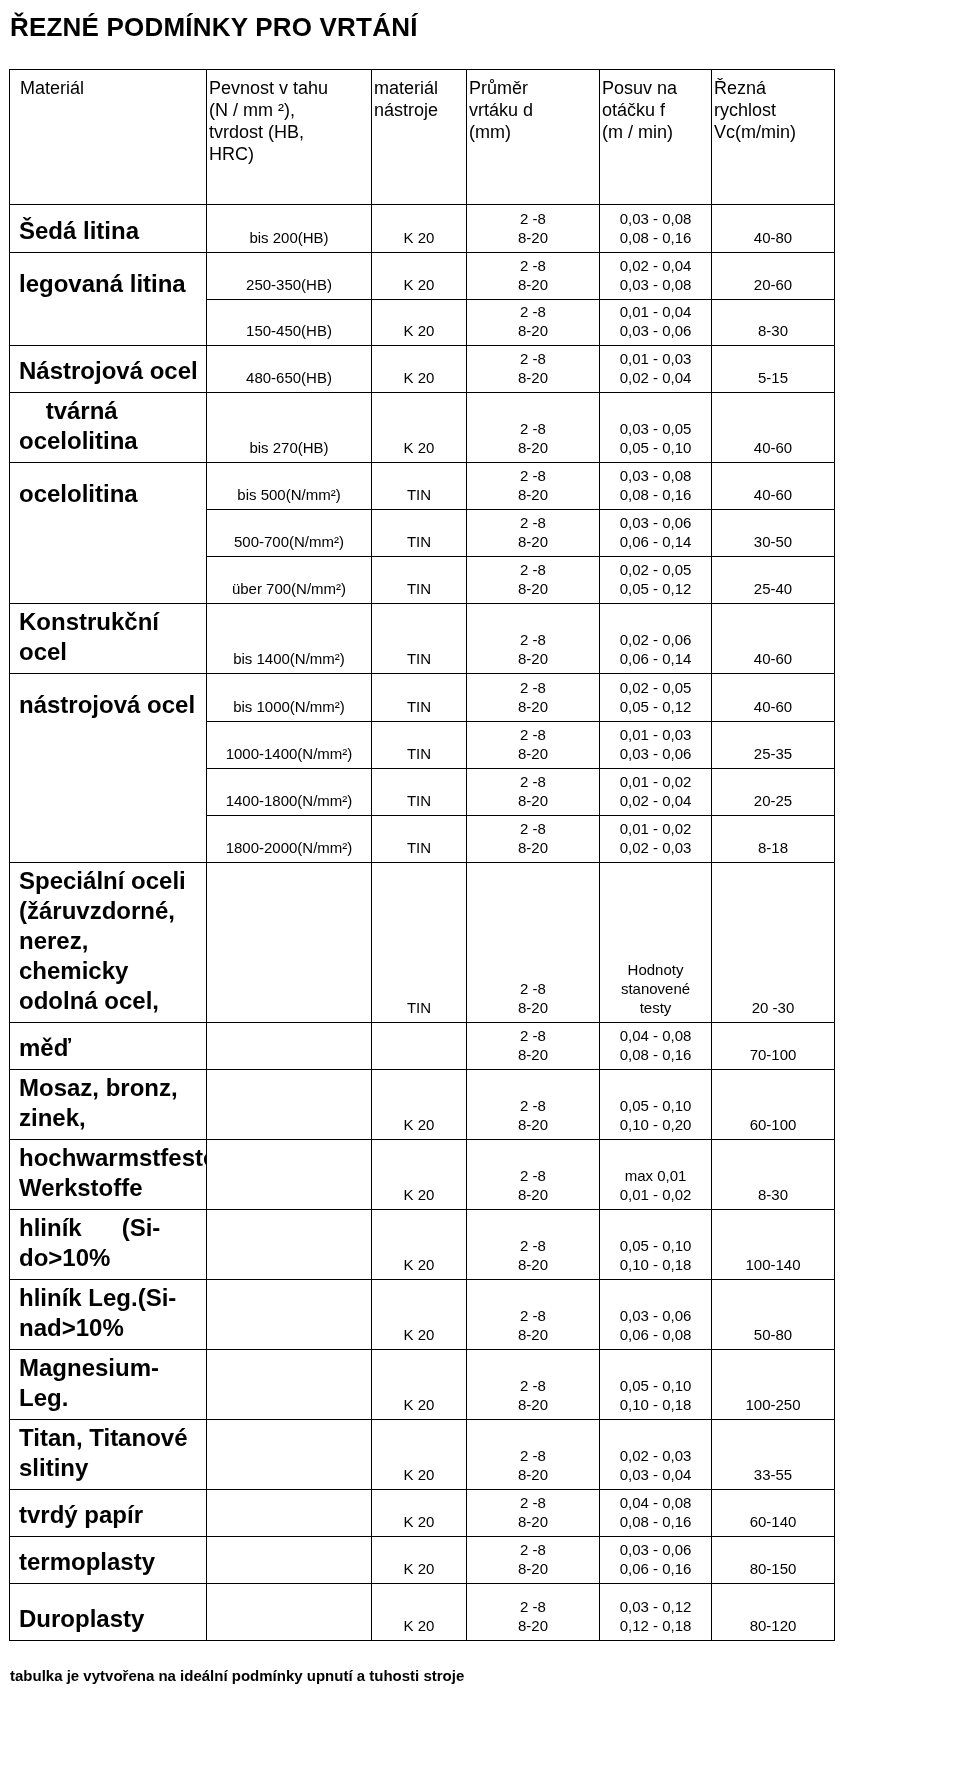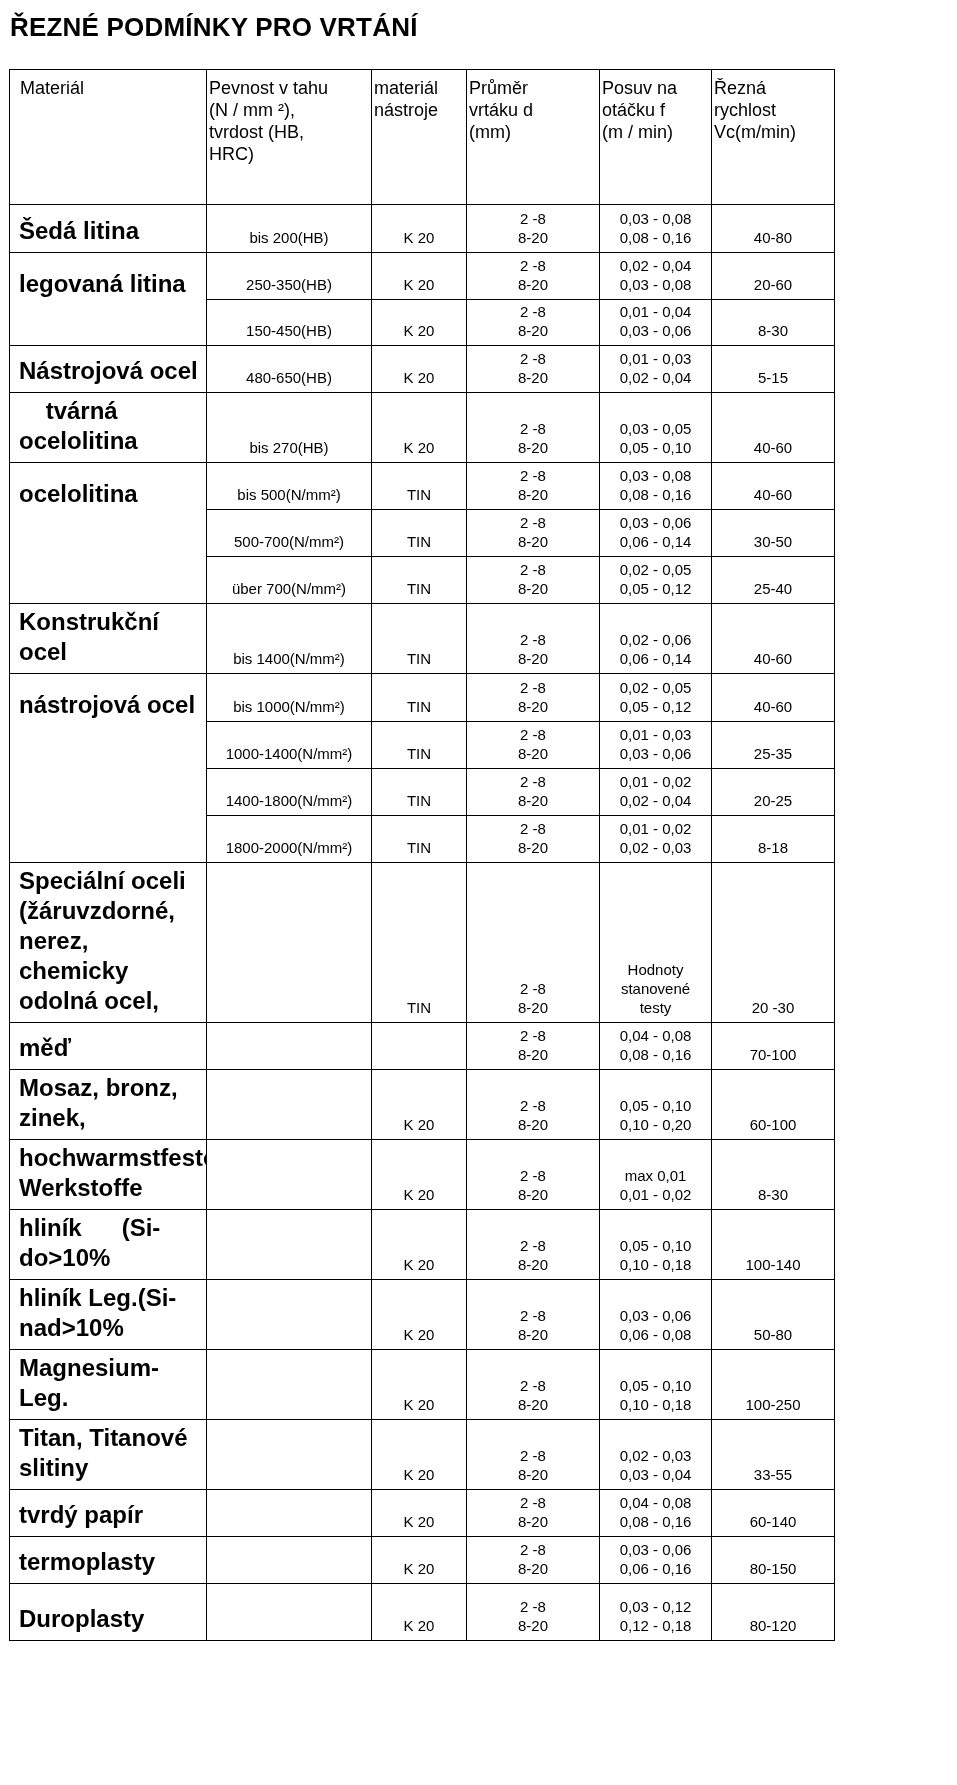--- a/index.html
+++ b/index.html
@@ -350,14 +350,15 @@
           <td class="data">K 20</td>
           <td class="data">2 -8
 8-20</td>
           <td class="data">0,03 - 0,12
 0,12 - 0,18</td>
           <td class="data">80-120</td>
         </tr>
       </tbody>
   </table>
 
+  <p class="footer-note">tabulka je vytvořena na ideální podmínky upnutí a tuhosti stroje</p>
 
 </div>
 
 </body></html>

